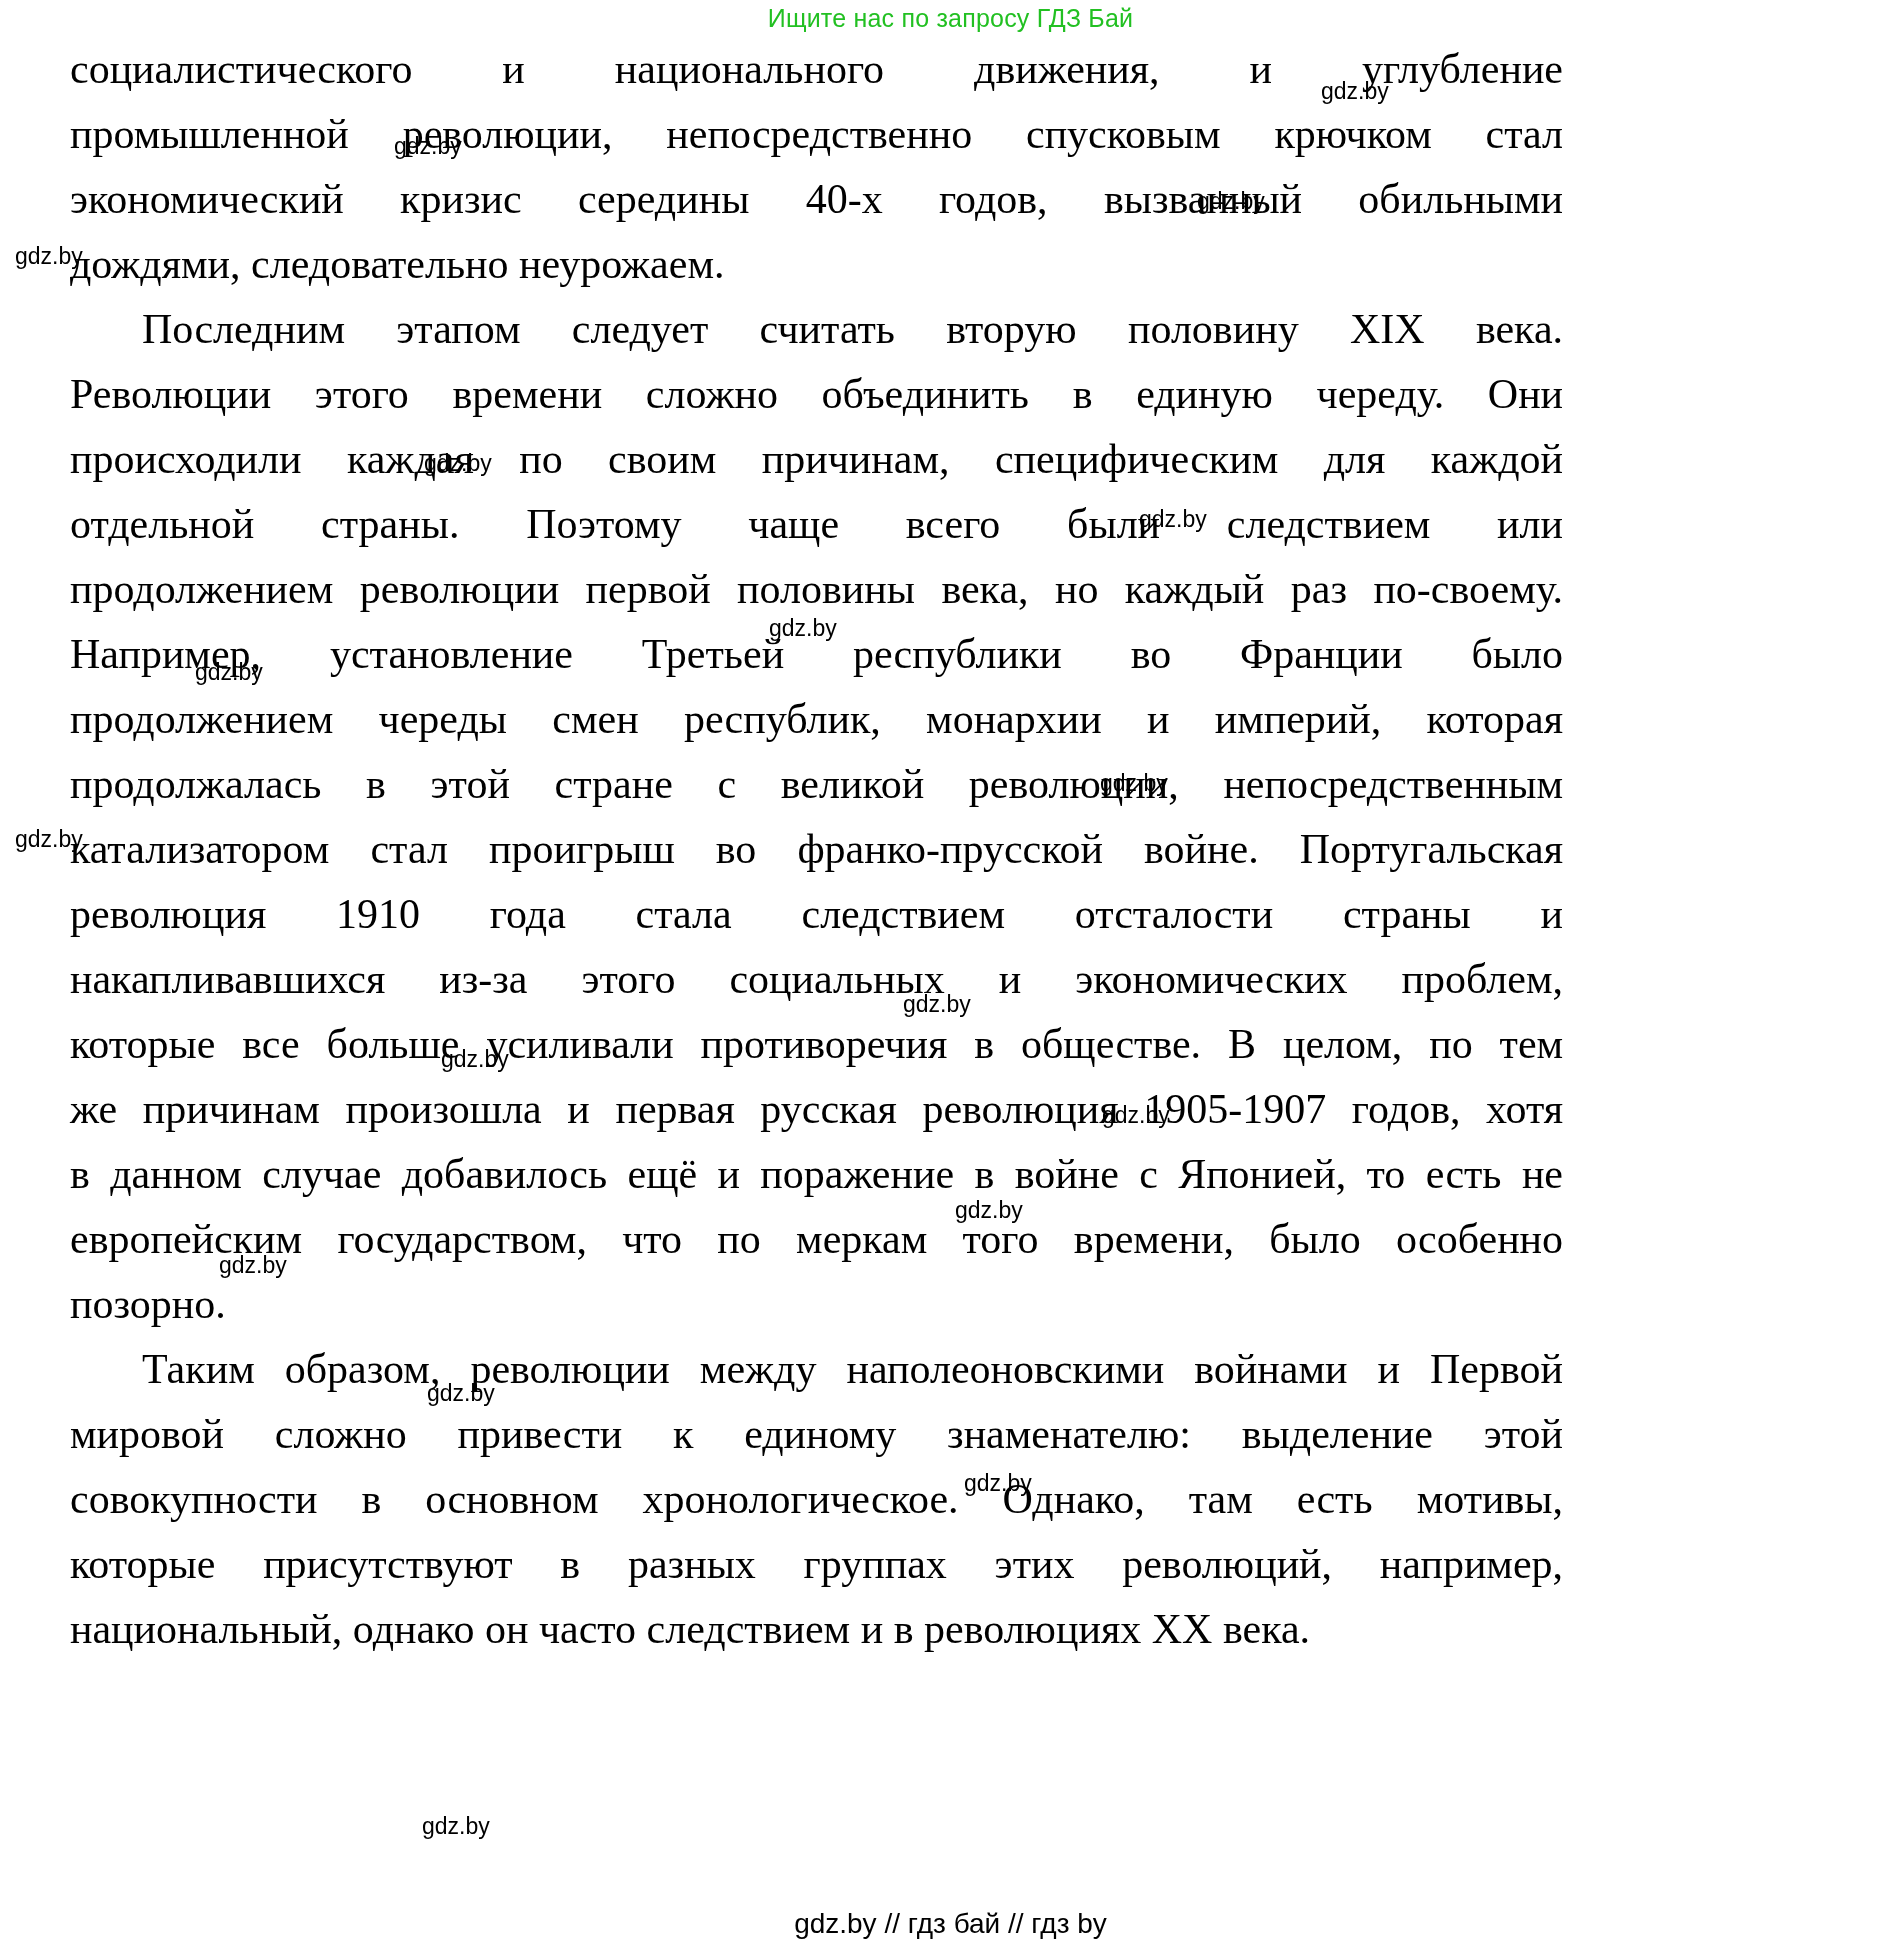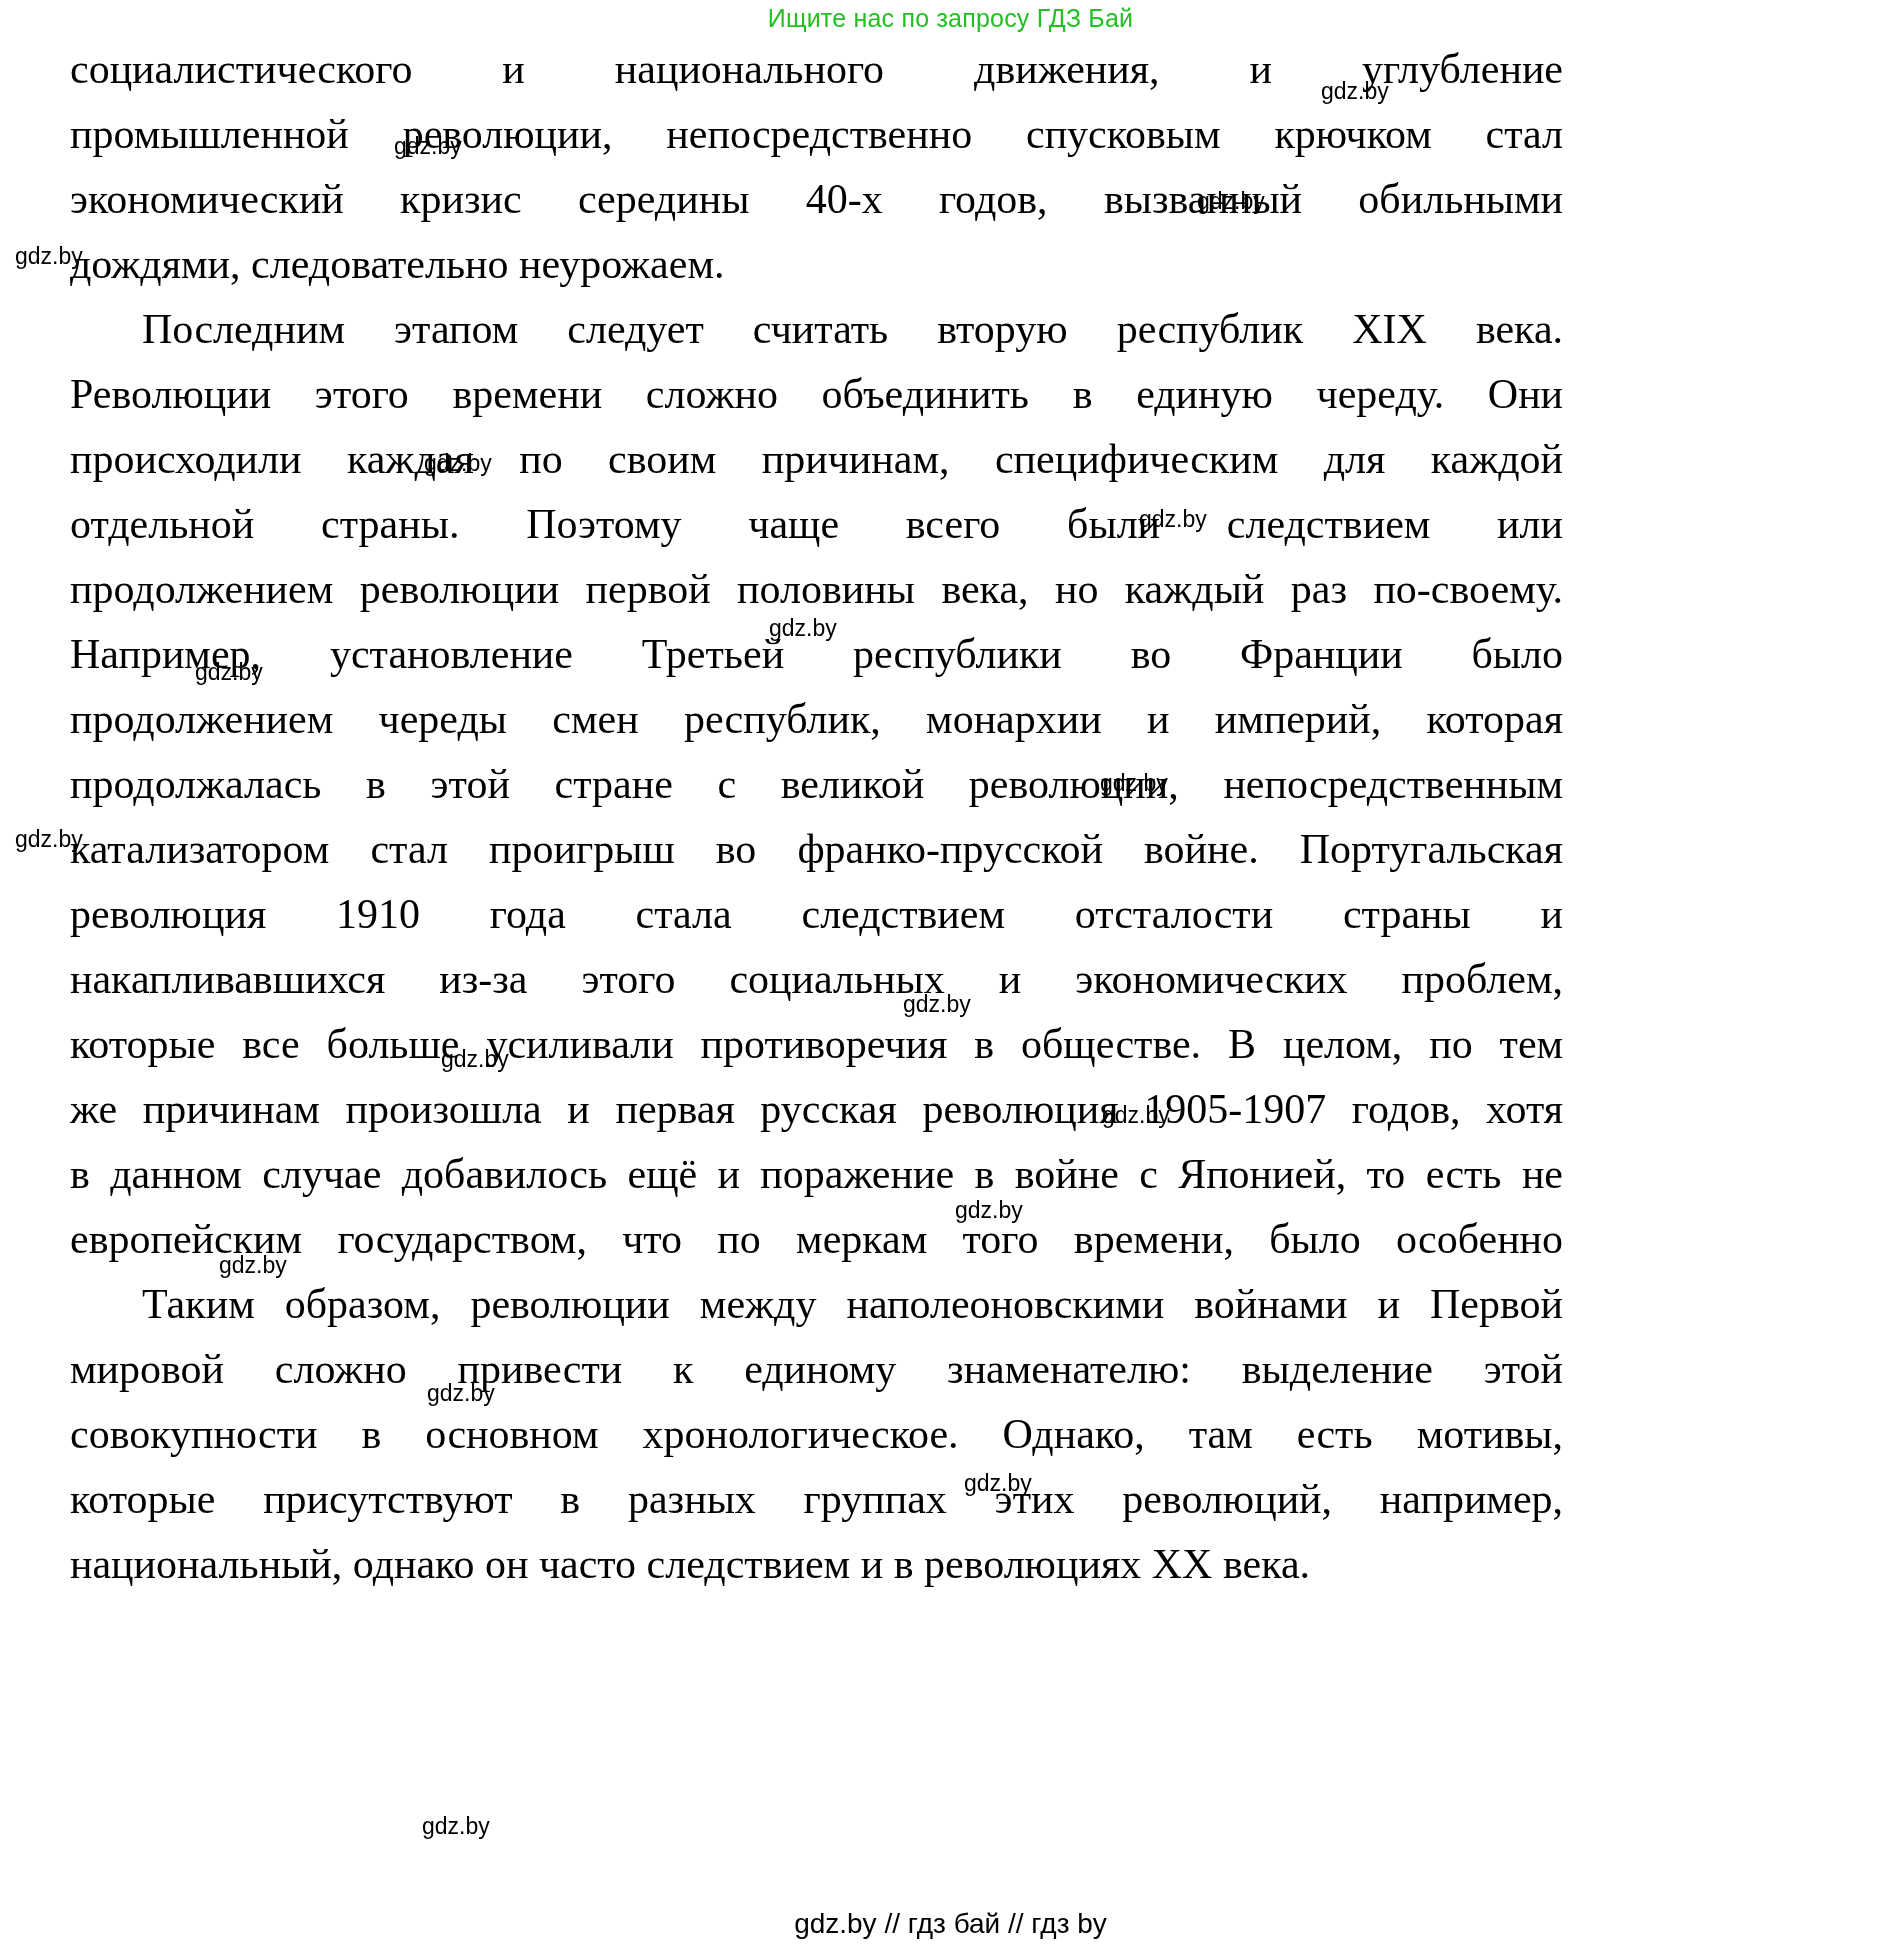--- a/index.html
+++ b/index.html
@@ -102,35 +102,36 @@
 </div>
 
 <div id="document-body">
     <div class="paragraph">
       <span class="ln"><span>социалистического</span> <span>и</span> <span>национального</span> <span>движения,</span> <span>и</span> <span>углубление</span></span>
       <span class="ln"><span>промышленной</span> <span>революции,</span> <span>непосредственно</span> <span>спусковым</span> <span>крючком</span> <span>стал</span></span>
       <span class="ln"><span>экономический</span> <span>кризис</span> <span>середины</span> <span>40-х</span> <span>годов,</span> <span>вызванный</span> <span>обильными</span></span>
       <span class="ln last"><span>дождями,</span> <span>следовательно</span> <span>неурожаем.</span></span>
     </div>
     <div class="paragraph">
-      <span class="ln" style="text-indent: 72px;"><span>Последним</span> <span>этапом</span> <span>следует</span> <span>считать</span> <span>вторую</span> <span>республик</span> <span>XIX</span> <span>века.</span></span>
+      <span class="ln" style="text-indent: 72px;"><span>Последним</span> <span>этапом</span> <span>следует</span> <span>считать</span> <span>вторую</span> <span>половину</span> <span>XIX</span> <span>века.</span></span>
       <span class="ln"><span>Революции</span> <span>этого</span> <span>времени</span> <span>сложно</span> <span>объединить</span> <span>в</span> <span>единую</span> <span>череду.</span> <span>Они</span></span>
       <span class="ln"><span>происходили</span> <span>каждая</span> <span>по</span> <span>своим</span> <span>причинам,</span> <span>специфическим</span> <span>для</span> <span>каждой</span></span>
       <span class="ln"><span>отдельной</span> <span>страны.</span> <span>Поэтому</span> <span>чаще</span> <span>всего</span> <span>были</span> <span>следствием</span> <span>или</span></span>
       <span class="ln"><span>продолжением</span> <span>революции</span> <span>первой</span> <span>половины</span> <span>века,</span> <span>но</span> <span>каждый</span> <span>раз</span> <span>по-своему.</span></span>
       <span class="ln"><span>Например,</span> <span>установление</span> <span>Третьей</span> <span>республики</span> <span>во</span> <span>Франции</span> <span>было</span></span>
       <span class="ln"><span>продолжением</span> <span>череды</span> <span>смен</span> <span>республик,</span> <span>монархии</span> <span>и</span> <span>империй,</span> <span>которая</span></span>
       <span class="ln"><span>продолжалась</span> <span>в</span> <span>этой</span> <span>стране</span> <span>с</span> <span>великой</span> <span>революции,</span> <span>непосредственным</span></span>
       <span class="ln"><span>катализатором</span> <span>стал</span> <span>проигрыш</span> <span>во</span> <span>франко-прусской</span> <span>войне.</span> <span>Португальская</span></span>
       <span class="ln"><span>революция</span> <span>1910</span> <span>года</span> <span>стала</span> <span>следствием</span> <span>отсталости</span> <span>страны</span> <span>и</span></span>
       <span class="ln"><span>накапливавшихся</span> <span>из-за</span> <span>этого</span> <span>социальных</span> <span>и</span> <span>экономических</span> <span>проблем,</span></span>
       <span class="ln"><span>которые</span> <span>все</span> <span>больше</span> <span>усиливали</span> <span>противоречия</span> <span>в</span> <span>обществе.</span> <span>В</span> <span>целом,</span> <span>по</span> <span>тем</span></span>
       <span class="ln"><span>же</span> <span>причинам</span> <span>произошла</span> <span>и</span> <span>первая</span> <span>русская</span> <span>революция</span> <span>1905-1907</span> <span>годов,</span> <span>хотя</span></span>
       <span class="ln"><span>в</span> <span>данном</span> <span>случае</span> <span>добавилось</span> <span>ещё</span> <span>и</span> <span>поражение</span> <span>в</span> <span>войне</span> <span>с</span> <span>Японией,</span> <span>то</span> <span>есть</span> <span>не</span></span>
       <span class="ln"><span>европейским</span> <span>государством,</span> <span>что</span> <span>по</span> <span>меркам</span> <span>того</span> <span>времени,</span> <span>было</span> <span>особенно</span></span>
+      <span class="ln last"><span>позорно.</span></span>
     </div>
     <div class="paragraph">
       <span class="ln" style="text-indent: 72px;"><span>Таким</span> <span>образом,</span> <span>революции</span> <span>между</span> <span>наполеоновскими</span> <span>войнами</span> <span>и</span> <span>Первой</span></span>
       <span class="ln"><span>мировой</span> <span>сложно</span> <span>привести</span> <span>к</span> <span>единому</span> <span>знаменателю:</span> <span>выделение</span> <span>этой</span></span>
       <span class="ln"><span>совокупности</span> <span>в</span> <span>основном</span> <span>хронологическое.</span> <span>Однако,</span> <span>там</span> <span>есть</span> <span>мотивы,</span></span>
       <span class="ln"><span>которые</span> <span>присутствуют</span> <span>в</span> <span>разных</span> <span>группах</span> <span>этих</span> <span>революций,</span> <span>например,</span></span>
       <span class="ln last"><span>национальный,</span> <span>однако</span> <span>он</span> <span>часто</span> <span>следствием</span> <span>и</span> <span>в</span> <span>революциях</span> <span>XX</span> <span>века.</span></span>
     </div>
   </div>
 

